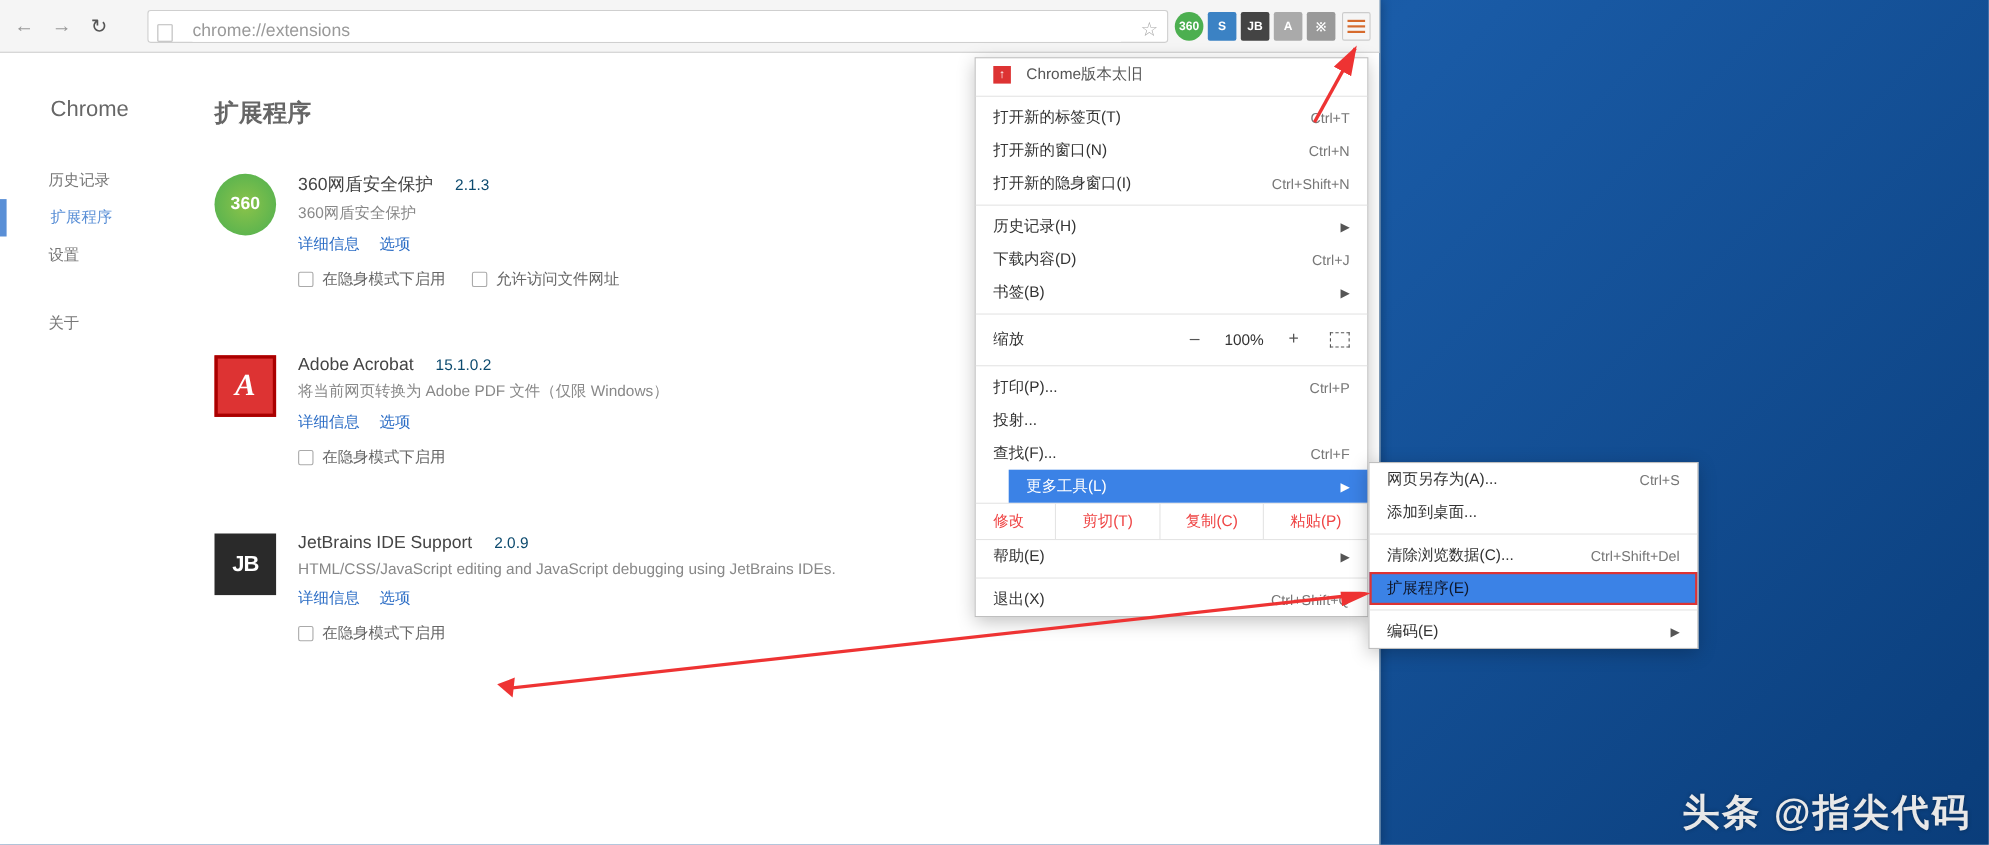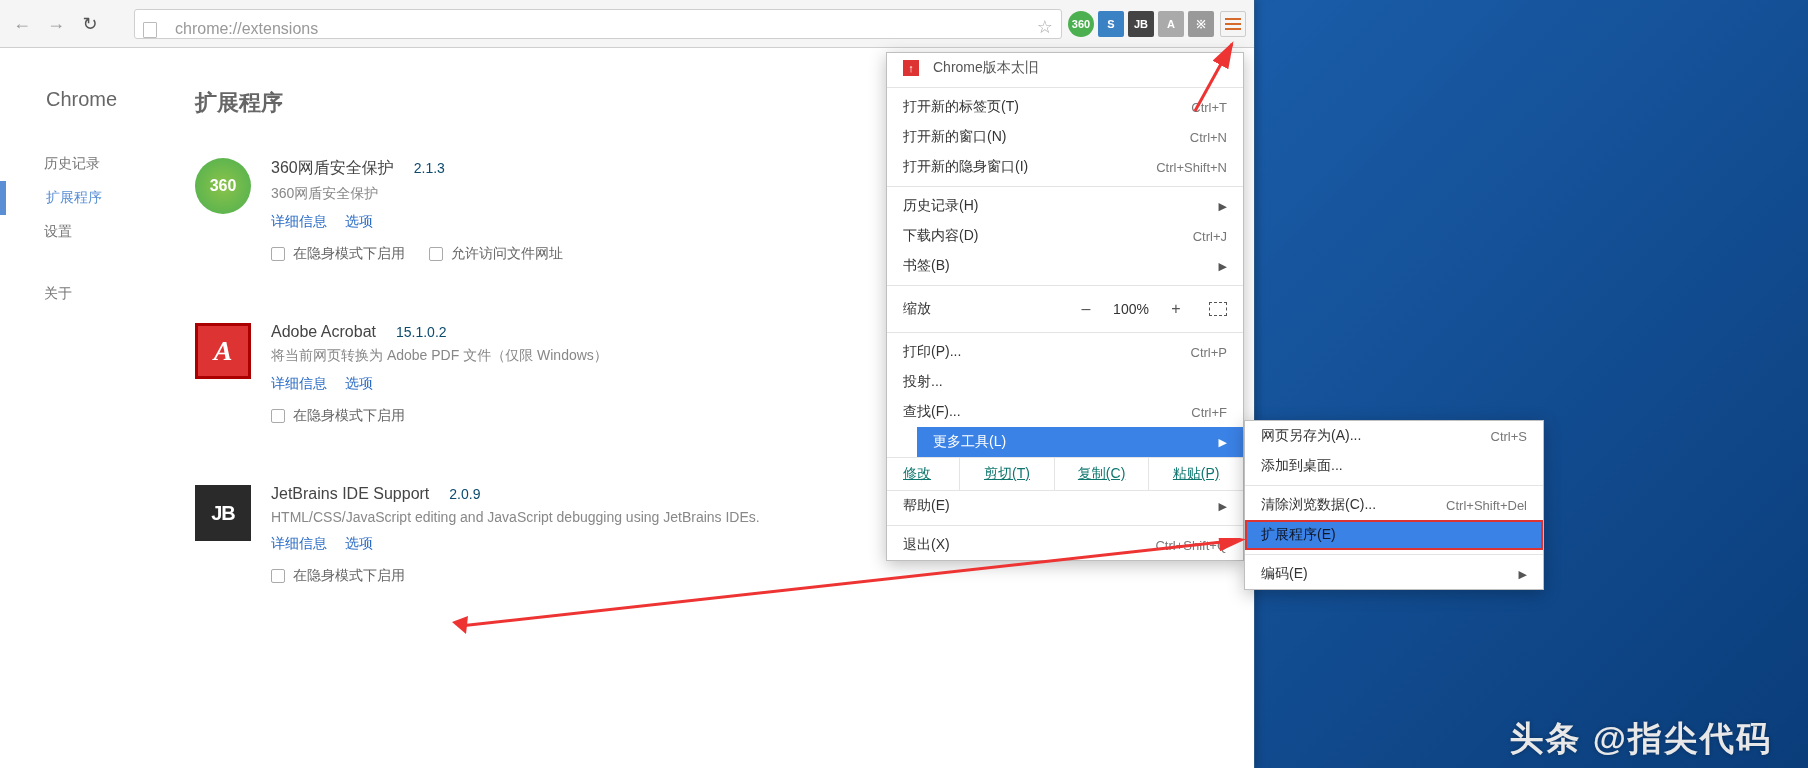--- a/index.html
+++ b/index.html
@@ -166,23 +166,22 @@
     width: 18px; height: 14px;
     border: 1.5px dashed #555;
   }
   .edit-row {
     display: flex; height: 34px;
     border-top: 1px solid #e4e4e4;
     border-bottom: 1px solid #e4e4e4;
   }
   .edit-row .cell {
     flex: 1; display: flex; align-items: center; justify-content: center;
-    font-size: 14px; color: #0f766e;
+    font-size: 14px; color: #ef4444;
     border-right: 1px solid #e4e4e4;
-    text-decoration: underline;
   }
   .edit-row .cell.lbl { flex: 0.6; justify-content: flex-start; padding-left: 16px; }
   .edit-row .cell:last-child { border-right: none; }
 
   
   .submenu {
     position: absolute;
     left: 1244px; top: 420px;
     width: 300px;
     background: #fff;
@@ -194,21 +193,21 @@
     outline: 2.5px solid #d33;
     outline-offset: -2px;
     background: #3b82e6; color: #0f172a; align-items: center;
   }
 
   
   .arrow-svg { position: absolute; pointer-events: none; }
 
   .watermark {
     position: absolute;
-    right: 36px; bottom: 6px;
+    right: 16px; bottom: 6px;
     font-size: 34px;
     font-weight: bold;
     color: #e8e8e8;
     letter-spacing: 2px;
     text-shadow: 0 0 4px rgba(0,0,0,.3);
   }
 </style>
 </head>
 <body>
 

